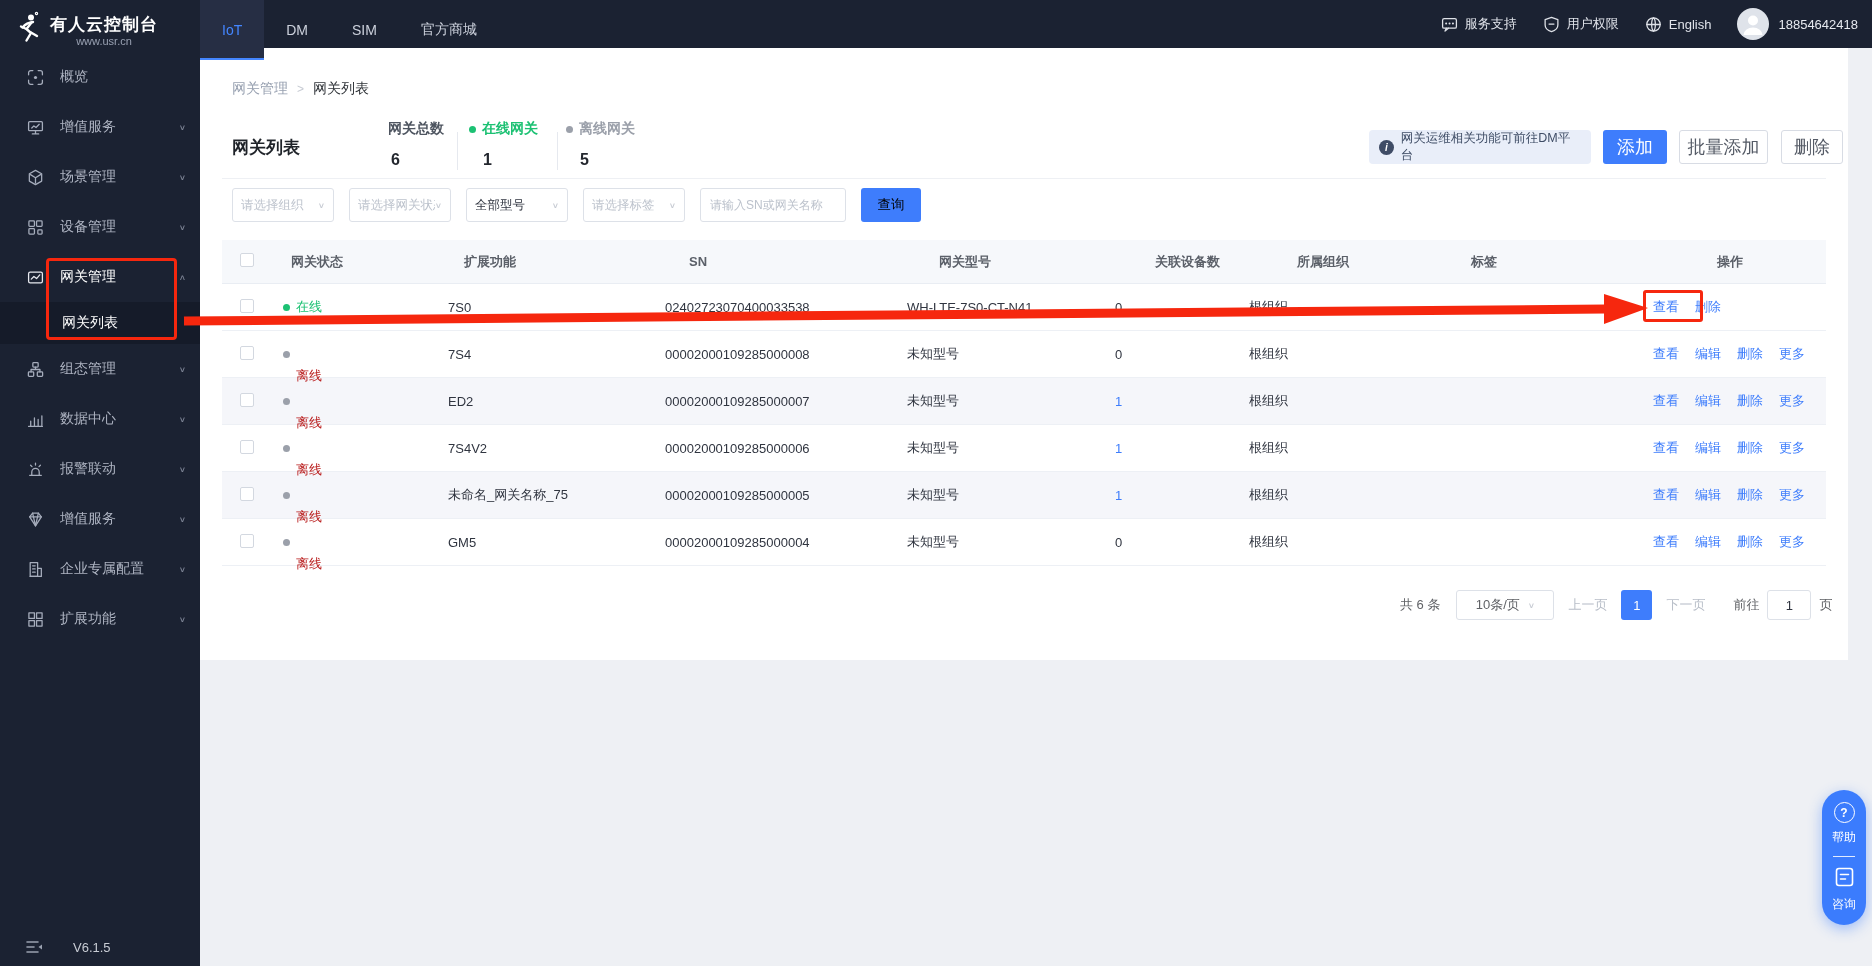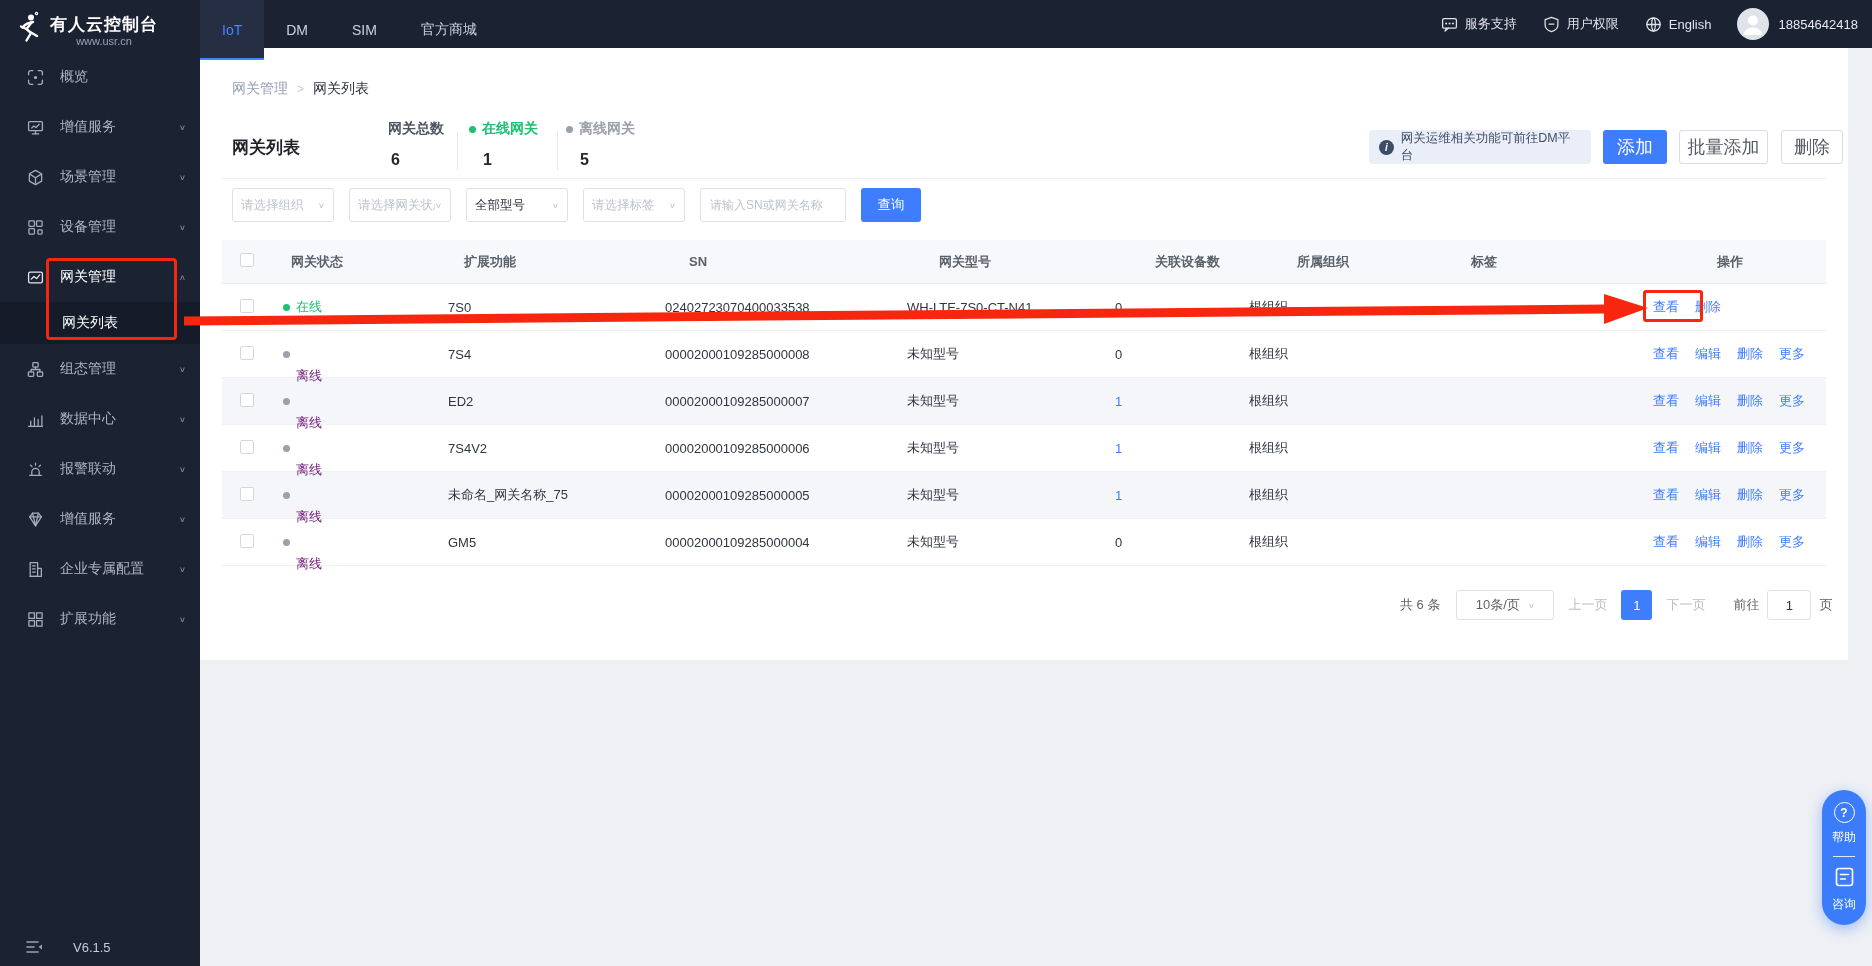--- a/index.html
+++ b/index.html
@@ -55,38 +55,38 @@
   #btn-del { left:1581px; width:62px; }
   .rule { position:absolute; left:22px; top:130px; width:1604px; height:1px; background:#eef0f4; }
   
   .filters { position:absolute; left:32px; top:140px; display:flex; gap:15px; }
   .f-select { width:102px; height:34px; border:1px solid #dde1e8; border-radius:3px; display:flex; align-items:center; padding:0 8px; cursor:pointer; background:#fff; }
   .f-text { flex:1; font-size:12.5px; color:#303540; white-space:nowrap; overflow:hidden; }
   .f-text.ph { color:#bcc2cc; }
   .f-chev { color:#c6cad2; font-size:10px; transform:scaleY(.8); }
   .f-input { width:146px; height:34px; border:1px solid #dde1e8; border-radius:3px; padding:0 9px; font-size:12px; color:#303540; outline:none; font-family:inherit; }
   .f-input::placeholder { color:#bcc2cc; }
-  .btn-search { width:60px; height:34px; background:#3e7dfc; color:#ffffff; border:none; border-radius:3px; font-size:13.5px; cursor:pointer; font-family:Liberation Mono, monospace; }
+  .btn-search { width:60px; height:34px; background:#3e7dfc; color:#000000; border:none; border-radius:3px; font-size:13.5px; cursor:pointer; font-family:Liberation Mono, monospace; }
   
   .table { position:absolute; left:22px; top:192px; width:1604px; }
   .trow { display:flex; align-items:center; height:47px; border-bottom:1px solid #edf0f5; background:#fff; }
   .trow.striped { background:#f5f6fa; }
   .thead { height:44px; background:#f6f8fb; border-bottom:1px solid #e9edf3; font-weight:bold; color:#5b6069;gap:8px; }
   .tcell { padding-left:13px; white-space:nowrap; overflow:hidden; font-size:13px; }
   .c-check { width:48px; padding-left:18px; }
   .c-status { width:165px; display:flex; align-items:center; gap:6px; }
   .c-name { width:217px; }
   .c-sn { width:242px; }
   .c-model { width:208px; }
   .c-dev { width:134px; }
   .c-org { width:166px; }
   .c-tag { width:238px; }
   .c-actions { flex:1; display:flex; gap:16px; }
   .status-text.online { color:#1cc173; }
-  .status-text.offline { color:#701a75;margin-top:44px; }
+  .status-text.offline { color:#b91c1c;margin-top:44px; }
   .dev-link { color:#3e7dfc; cursor:pointer; }
   .action-link { color:#3e7dfc; cursor:pointer; }
   .checkbox { width:14px; height:14px; border:1px solid #d3d8e0; border-radius:2px; background:#fff; display:inline-block; cursor:pointer; }
   
   .pagination { position:absolute; left:1200px; top:542px; height:30px; display:flex; align-items:center; color:#606266; }
   .pg-total { margin-right:16px; }
   .pg-size { width:98px; height:30px; border:1px solid #dde1e8; border-radius:3px; display:flex; align-items:center; justify-content:center; gap:8px; cursor:pointer; }
   .pg-btn { color:#b8bec8; margin:0 14px; cursor:default; }
   .pg-page { width:31px; height:30px; background:#3e7dfc; color:#fff; border-radius:3px; display:flex; align-items:center; justify-content:center; cursor:pointer; }
   .pg-goto { margin-left:14px; margin-right:8px; }

